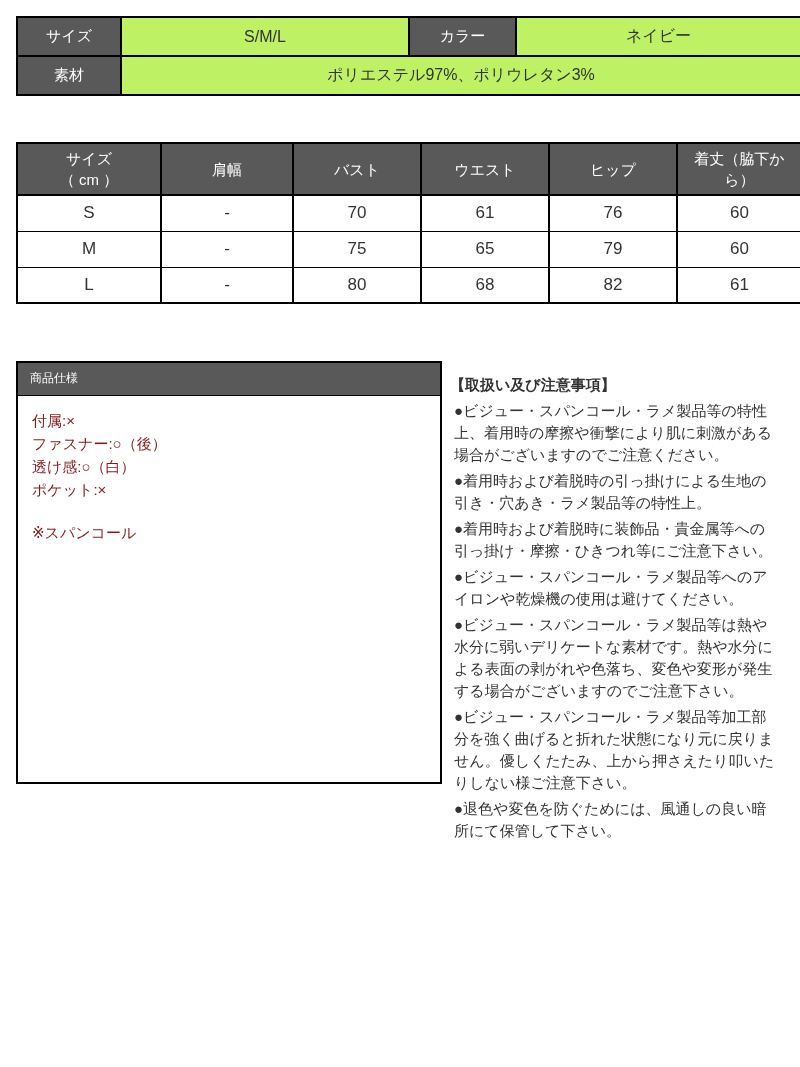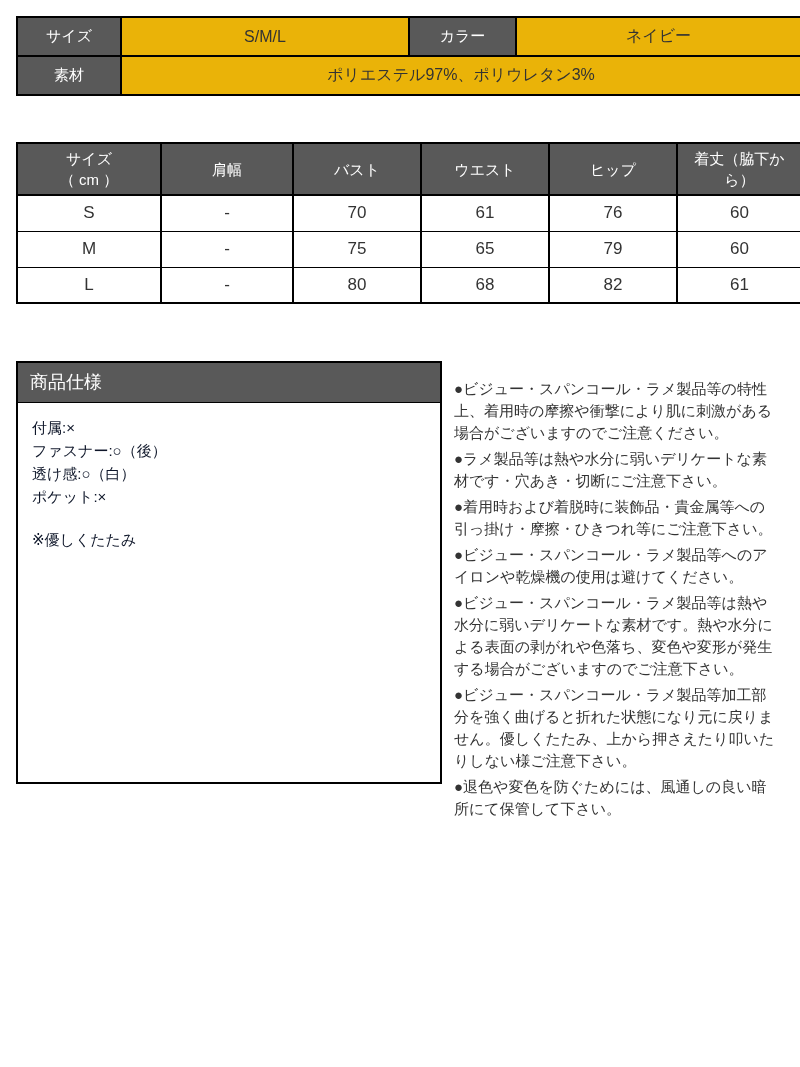--- a/index.html
+++ b/index.html
@@ -24,21 +24,21 @@
     table-layout: fixed;
     width: 784px;
   }
   table.info-table td {
     border: 2px solid #000000;
     height: 39px;
     text-align: center;
     vertical-align: middle;
     font-size: 16px;
     color: #333333;
-    background: #eab308;
+    background: #bef264;
     padding: 0 4px;
   }
   table.info-table td.dark {
     background: #595959;
     color: #ffffff;
     font-size: 15px;
   }
 
   
   table.size-table {
@@ -81,28 +81,28 @@
   .spec-box {
     width: 426px;
     height: 423px;
     border: 2px solid #000000;
     background: #ffffff;
     flex: none;
   }
   .spec-header {
     background: #595959;
     color: #ffffff;
-    font-size: 18px;
+    font-size: 12px;
     padding: 7px 12px 8px 12px;
     border-bottom: 1px solid #000000;
   }
   .spec-body {
     padding: 13px 14px;
     font-size: 15px;
-    color: #0f172a;
+    color: #7f1d1d;
   }
   .spec-line { line-height: 23px; }
   .spec-note { margin-top: 20px; line-height: 23px; }
 
   .notes {
     width: 355px;
     margin-left: 8px;
     padding-top: 13px;
     font-size: 15px;
     color: #333333;
@@ -194,27 +194,28 @@
 
   <div class="lower">
 
     <div class="spec-box">
       <div class="spec-header">商品仕様</div>
       <div class="spec-body">
         <div class="spec-line">付属:×</div>
         <div class="spec-line">ファスナー:○（後）</div>
         <div class="spec-line">透け感:○（白）</div>
         <div class="spec-line">ポケット:×</div>
-        <div class="spec-note">※優しくたたみ</div>
+        <div class="spec-note">※スパンコール</div>
       </div>
     </div>
 
     <div class="notes">
+      <div class="notes-title">【取扱い及び注意事項】</div>
       <p>●ビジュー・スパンコール・ラメ製品等の特性上、着用時の摩擦や衝撃により肌に刺激がある場合がございますのでご注意ください。</p>
-      <p>●ラメ製品等は熱や水分に弱いデリケートな素材です・穴あき・切断にご注意下さい。</p>
+      <p>●着用時および着脱時の引っ掛けによる生地の引き・穴あき・ラメ製品等の特性上。</p>
       <p>●着用時および着脱時に装飾品・貴金属等への引っ掛け・摩擦・ひきつれ等にご注意下さい。</p>
       <p>●ビジュー・スパンコール・ラメ製品等へのアイロンや乾燥機の使用は避けてください。</p>
       <p>●ビジュー・スパンコール・ラメ製品等は熱や水分に弱いデリケートな素材です。熱や水分による表面の剥がれや色落ち、変色や変形が発生する場合がございますのでご注意下さい。</p>
       <p>●ビジュー・スパンコール・ラメ製品等加工部分を強く曲げると折れた状態になり元に戻りません。優しくたたみ、上から押さえたり叩いたりしない様ご注意下さい。</p>
       <p>●退色や変色を防ぐためには、風通しの良い暗所にて保管して下さい。</p>
     </div>
 
   </div>
 
 </div>

